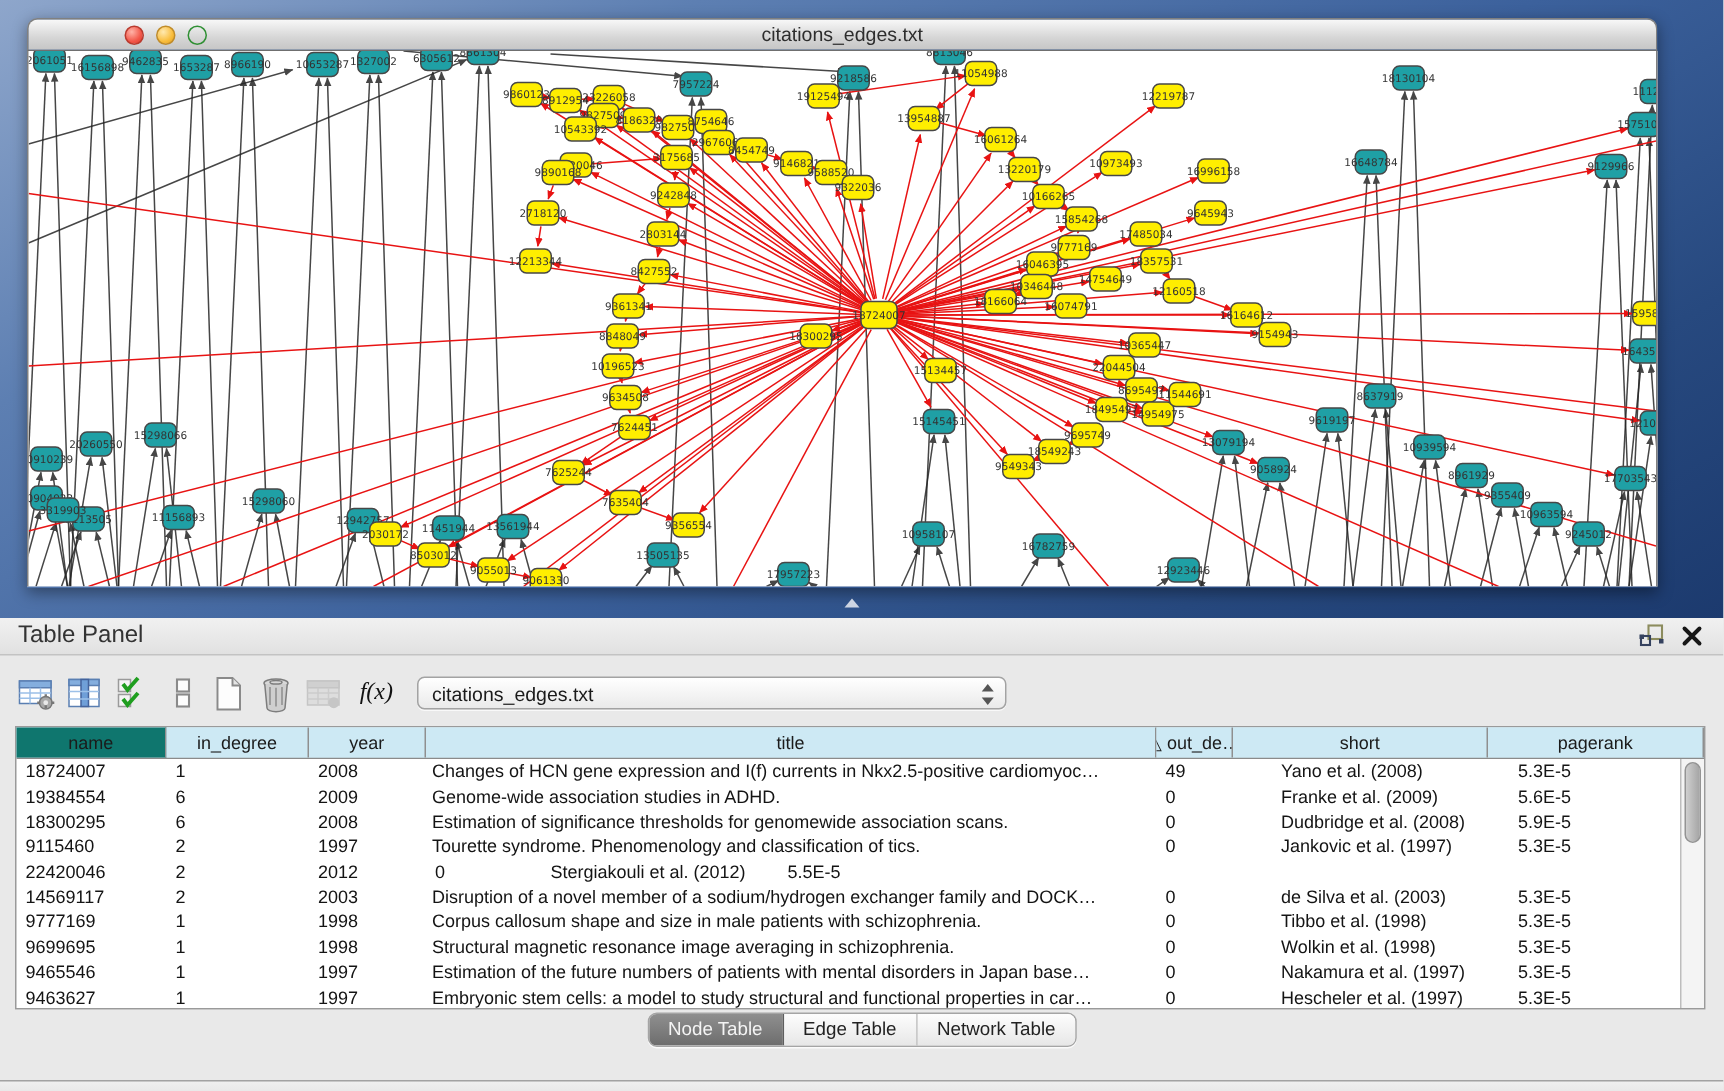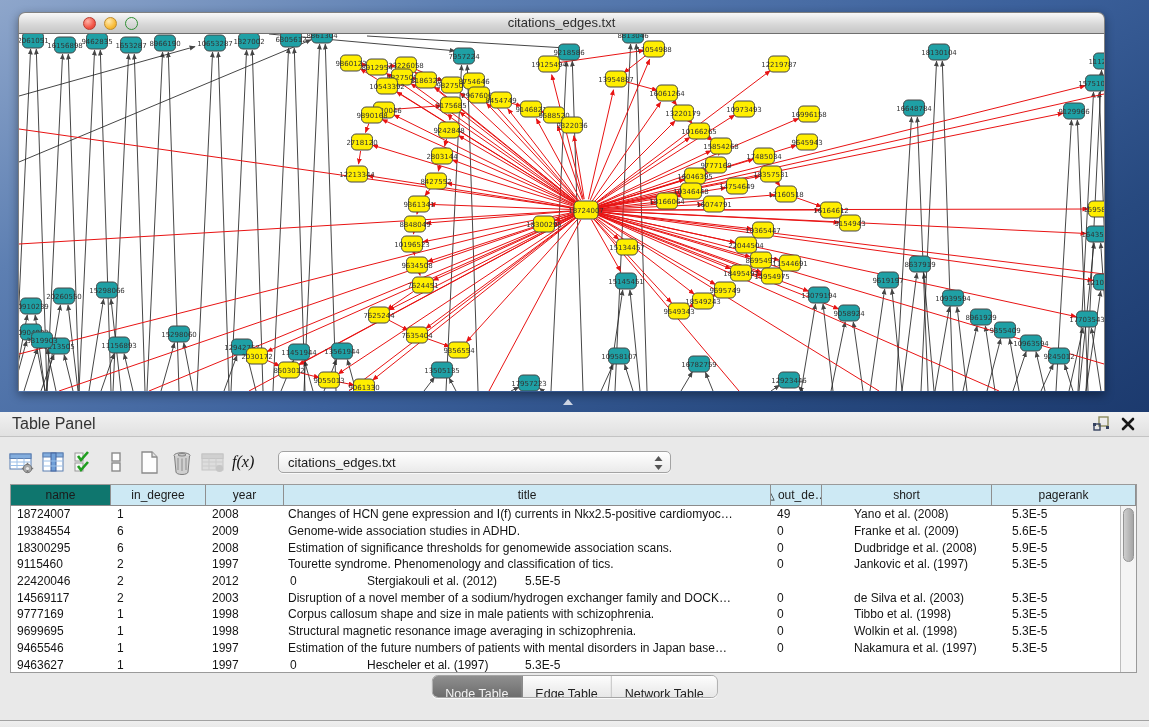--- a/index.html
+++ b/index.html
@@ -33,21 +33,21 @@
 
   
   .table-panel{position:absolute;top:412px;left:0;width:1149px;height:288px;background:#e9e9e9;}
   .tp-header{height:24px;background:linear-gradient(#f1f1f1,#e1e1e1);
     border-bottom:1px solid #c3c3c3;position:relative;}
   .tp-title{font-size:16px;color:#333;line-height:24px;padding-left:12px;}
   .tp-float{position:absolute;right:38px;top:3px;width:20px;height:18px;cursor:pointer;}
   .tp-close{position:absolute;right:12px;top:3px;width:18px;height:18px;cursor:pointer;}
 
   .toolbar{position:absolute;top:33px;left:8px;height:34px;display:flex;align-items:center;}
-  .tbtn{width:30px;height:30px;display:flex;align-items:center;justify-content:flex-start;margin-right:2px;cursor:pointer;}
+  .tbtn{width:30px;height:30px;display:flex;align-items:center;justify-content:flex-end;margin-right:2px;cursor:pointer;}
   .fx{font-family:"Liberation Serif",serif;font-style:italic;font-size:16px;color:#111;}
   .combo{margin-left:14px;width:393px;height:22px;box-sizing:border-box;border:1px solid #a3a3a3;border-radius:5px;
     background:linear-gradient(#ffffff,#eaeaea);display:flex;align-items:center;position:relative;
     font-size:13px;color:#1a1a1a;padding-left:9px;box-shadow:0 1px 0 rgba(255,255,255,.7);cursor:pointer;}
   .combo .arrows{position:absolute;right:7px;top:4px;}
 
   .datatable{position:absolute;top:72px;left:10px;width:1127px;height:189px;box-sizing:border-box;
     border:1px solid #9a9a9a;background:#fff;display:flex;flex-direction:column;}
   .thead{display:flex;height:21px;box-sizing:border-box;border-bottom:1px solid #8b8b8b;background:#cde9f4;}
   .th{box-sizing:border-box;border-right:1px solid #8f8f8f;background:#cde9f4;font-size:12px;color:#1b1b1b;
@@ -58,21 +58,21 @@
   .rows{position:absolute;left:0;top:0;right:15px;bottom:0;}
   .trow{display:flex;height:16.7px;align-items:center;font-size:12px;color:#141414;cursor:default;}
   .td{box-sizing:border-box;padding-left:6px;white-space:nowrap;overflow:hidden;}
   .td.c3{padding-left:4px}.td.c5{padding-left:32px}.td.c6{padding-left:20px}
   .vscroll{position:absolute;right:0;top:0;bottom:0;width:15px;background:#f4f4f4;border-left:1px solid #bdbdbd;}
   .vthumb{position:absolute;top:2px;left:2px;width:9px;height:52px;border-radius:6px;
     background:linear-gradient(90deg,#cfcfcf,#a5a5a5);border:1px solid #949494;}
 
   .tabs{position:absolute;top:263px;left:50%;transform:translateX(-50%);display:flex;height:21px;
     border:1px solid #a5a5a5;border-radius:6px;overflow:hidden;background:#f3f3f3;box-shadow:0 1px 0 rgba(255,255,255,.8);}
-  .tab{padding:8px 13px;font-size:12.5px;line-height:21px;color:#222;cursor:pointer;
+  .tab{padding:0 13px;font-size:12.5px;line-height:21px;color:#222;cursor:pointer;
     background:linear-gradient(#fdfdfd,#e7e7e7);border-right:1px solid #bdbdbd;white-space:nowrap;}
   .tab:last-child{border-right:none;}
   .tab.active{background:linear-gradient(#8f8f8f,#6d6d6d);color:#f4f4f4;border-right:1px solid #5e5e5e;}
 
   
   .statusbar{position:absolute;top:720px;left:0;width:1149px;height:24px;
     background:linear-gradient(#efefef,#d8d8d8);border-top:1px solid #a2a2a2;box-sizing:border-box;font-style:italic;}
   .memory{position:absolute;right:36px;top:7px;font-size:11.5px;color:#222;}
   .mem-dot{position:absolute;right:14px;top:6px;width:14px;height:14px;border-radius:50%;
     background:radial-gradient(circle at 35% 30%,#93e88e,#3db93a 65%,#2e9b2c);border:1px solid #79a879;}
@@ -742,20 +742,21 @@
             <div class="td c2">1997</div>
             <div class="td c3">Estimation of the future numbers of patients with mental disorders in Japan base…</div>
             <div class="td c4">0</div>
             <div class="td c5">Nakamura et al. (1997)</div>
             <div class="td c6">5.3E-5</div>
           </div>
           <div class="trow">
             <div class="td c0">9463627</div>
             <div class="td c1">1</div>
             <div class="td c2">1997</div>
+            <div class="td c3">Embryonic stem cells: a model to study structural and functional properties in car…</div>
             <div class="td c4">0</div>
             <div class="td c5">Hescheler et al. (1997)</div>
             <div class="td c6">5.3E-5</div>
           </div>
         </div>
       <div class="vscroll">
         <div class="vthumb"></div>
       </div>
     </div>
   </div>

